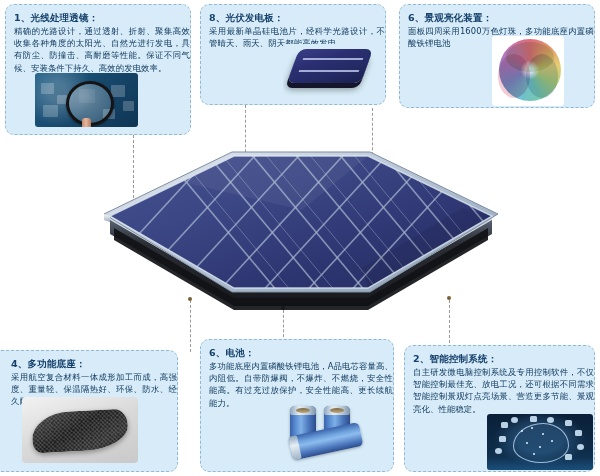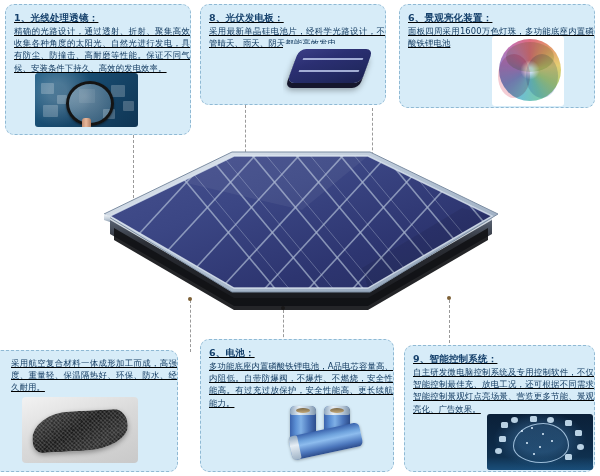--- a/index.html
+++ b/index.html
@@ -13,21 +13,20 @@
   #stage{position:absolute;inset:0;width:600px;height:476px;}
 
   
   .panel{
     position:absolute;
     background:#d7ecf8;
     border:1px dashed #8fb9d4;
     border-radius:9px;
     box-sizing:border-box;
     padding:6px 0 6px 8px;
-    text-decoration:underline;
   }
   .panel .title{
     font-size:9.5px;
     font-weight:bold;
     color:#15406b;
     line-height:13px;
     margin-bottom:1px;
     letter-spacing:.2px;
   }
   .panel .body{
@@ -275,20 +274,21 @@
     <div class="body">面板四周采用1600万色灯珠，多功能底座内置磷酸铁锂电池</div>
   </div>
   <div class="thumb" id="thumb3">
     <div class="wheel"></div>
     <div class="petal" style="left:14px;top:6px;width:48px;height:30px;background:#7fbf5f;"></div>
     <div class="petal" style="left:6px;top:18px;width:32px;height:44px;background:#d9566f;"></div>
     <div class="petal" style="left:34px;top:18px;width:32px;height:44px;background:#5f86cf;"></div>
   </div>
 
   <div class="panel" id="panel4">
+    <div class="title" style="padding-left:10px;">4、多功能底座：</div>
     <div class="body" style="padding-left:10px;">采用航空复合材料一体成形加工而成，高强度、重量轻、保温隔热好、环保、防水、经久耐用。</div>
   </div>
   <div class="thumb" id="thumb4">
     <div class="cf"></div>
   </div>
 
   <div class="panel" id="panel5">
     <div class="title">6、电池：</div>
     <div class="body">多功能底座内置磷酸铁锂电池，A品电芯容量高、内阻低。自带防爆阀，不爆炸、不燃烧，安全性能高。有过充过放保护，安全性能高、更长续航能力。</div>
   </div>
@@ -300,22 +300,22 @@
         <div class="cap"></div>
       </div>
     <div class="batt" style="left:4px;top:34px;width:72px;height:24px;transform:rotate(-12deg);transform-origin:left top;
                 background:linear-gradient(180deg,#3a63ad 0%,#6fa3dd 28%,#8dbcee 45%,#4c77bd 78%,#2d4d8c 100%);">
       <div style="position:absolute;left:0;top:0;width:9px;height:100%;border-radius:4px 2px 2px 4px;
                   background:linear-gradient(180deg,#8fa7bf,#e6eef5 40%,#9fb3c6);"></div>
     </div>
   </div>
 
   <div class="panel" id="panel6">
-    <div class="title">9、智能控制系统：</div>
-    <div class="body">自主研发微电脑控制系统及专用控制软件，不仅智能控制最佳充、放电工况，还可根据不同需求智能控制景观灯点亮场景、营造更多节能、景观亮化、广告效果。</div>
+    <div class="title">2、智能控制系统：</div>
+    <div class="body">自主研发微电脑控制系统及专用控制软件，不仅智能控制最佳充、放电工况，还可根据不同需求智能控制景观灯点亮场景、营造更多节能、景观亮化、性能稳定。</div>
   </div>
   <div class="thumb" id="thumb6">
     <div class="sky"></div>
     <div class="brain"></div>
     <div class="node" style="left:34px;top:16px;"></div>
     <div class="node" style="left:44px;top:13px;"></div>
     <div class="node" style="left:55px;top:19px;"></div>
     <div class="node" style="left:39px;top:28px;"></div>
     <div class="node" style="left:52px;top:32px;"></div>
     <div class="node" style="left:64px;top:26px;"></div>

